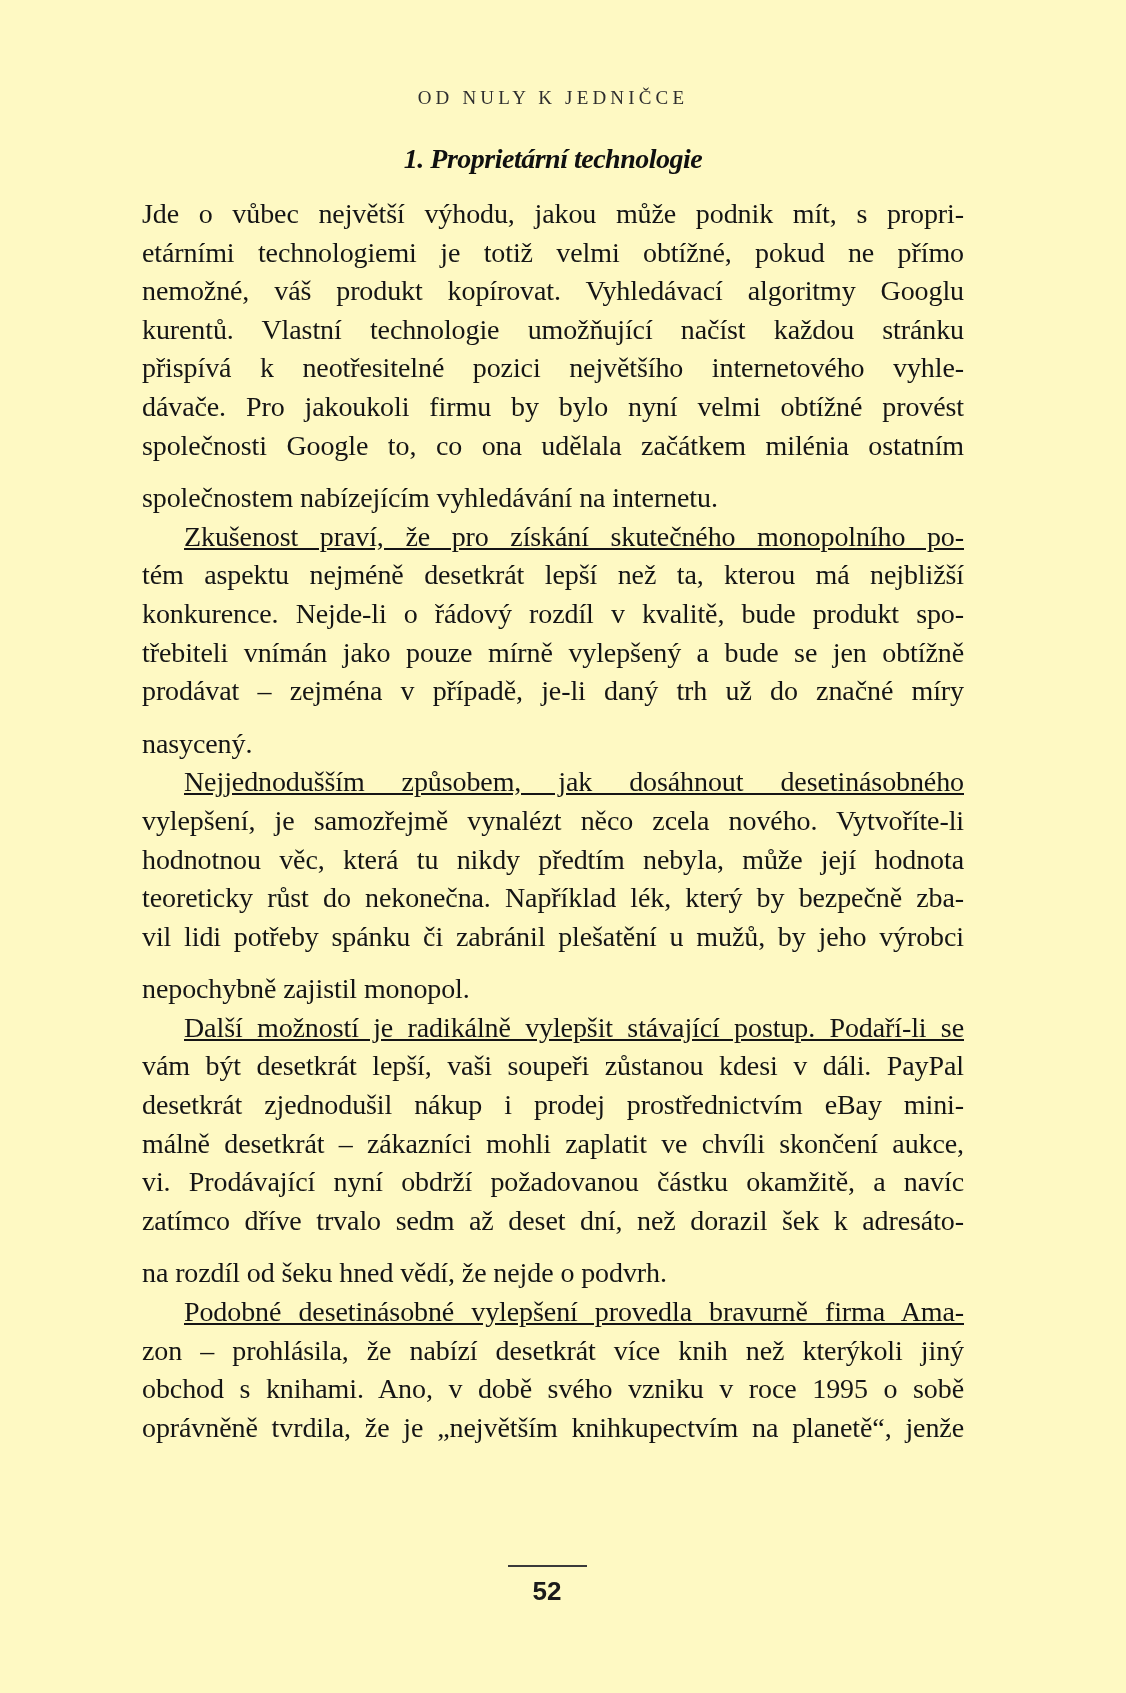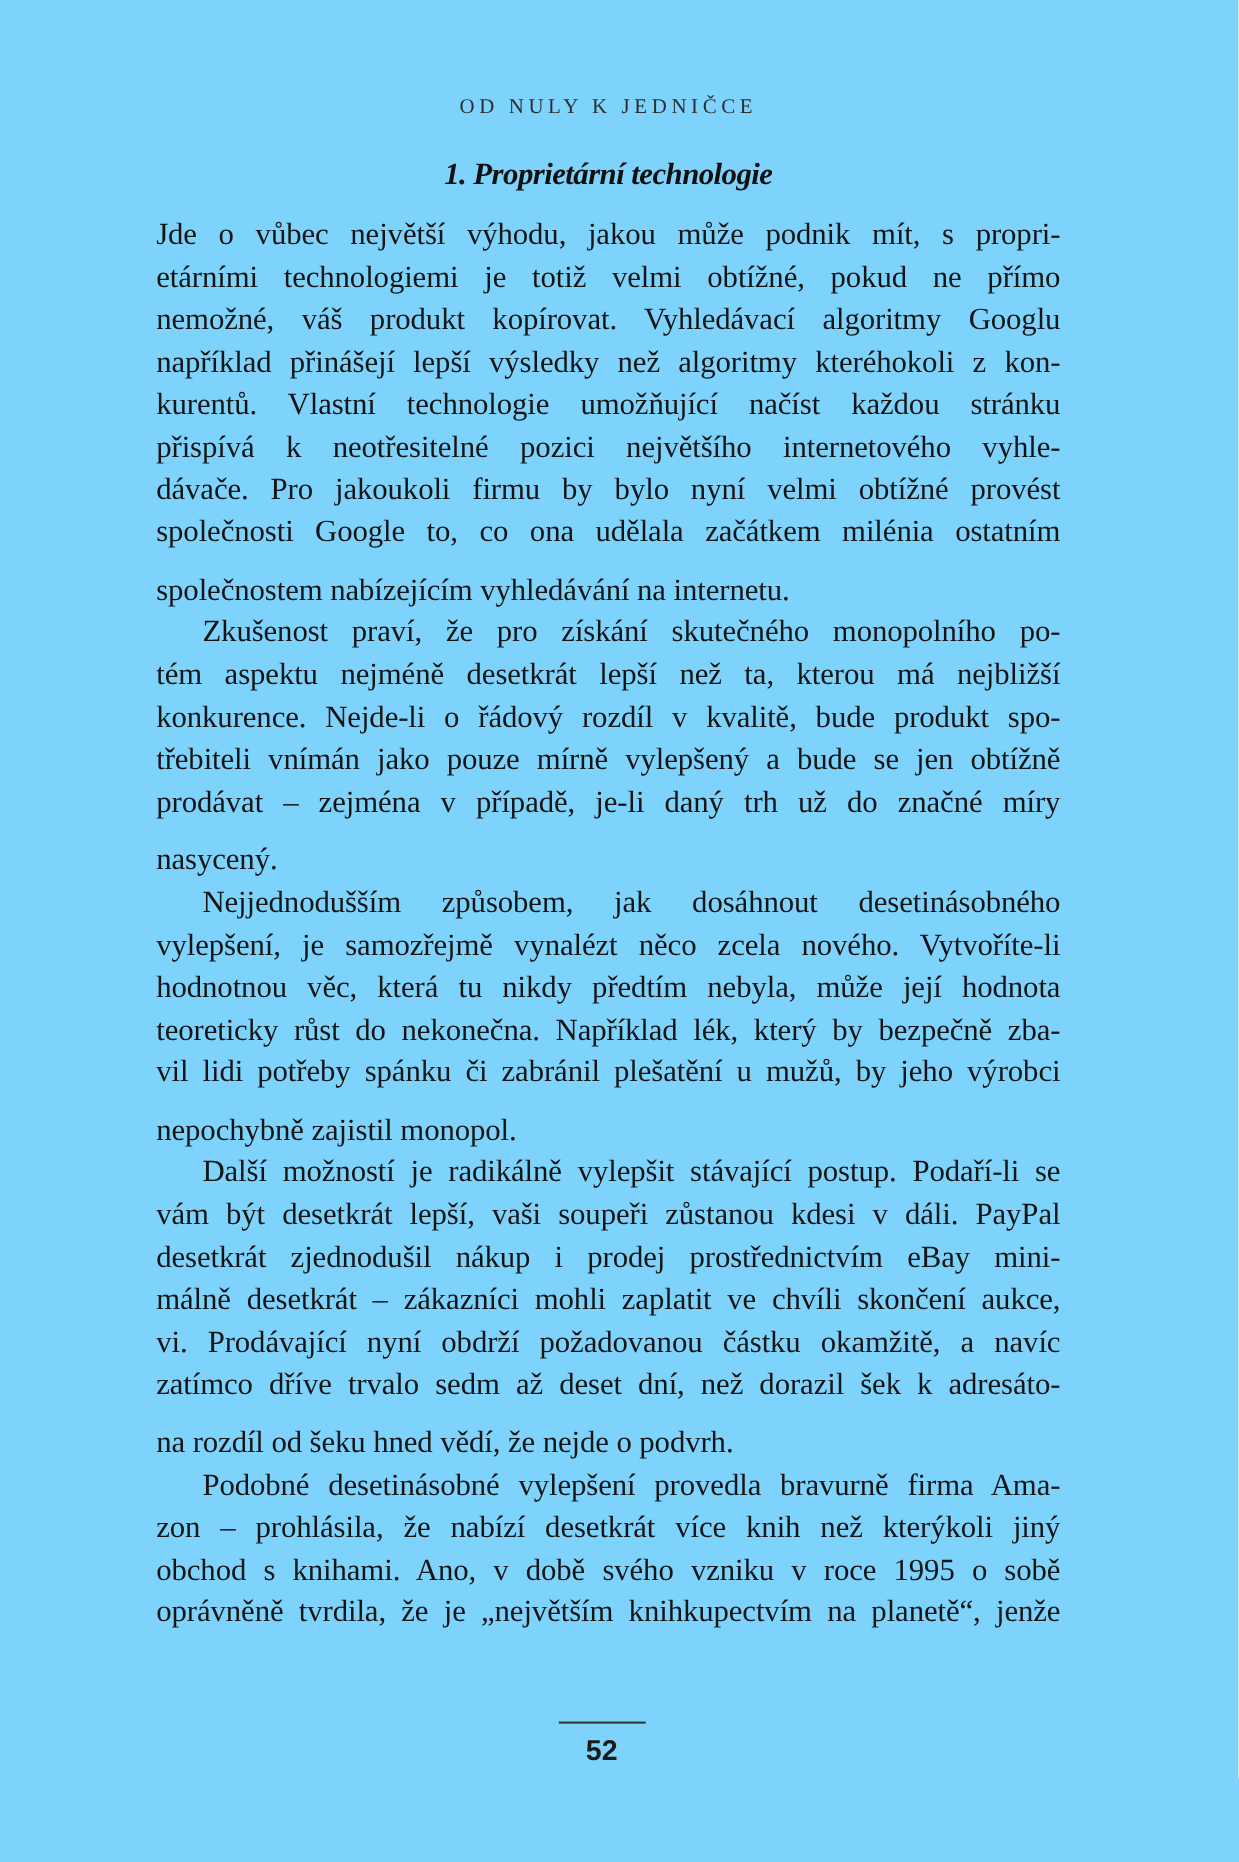--- a/index.html
+++ b/index.html
@@ -1,20 +1,20 @@
 <!DOCTYPE html>
 <html lang="cs"><head>
 <meta charset="utf-8">
 <style>
   html, body { margin: 0; padding: 0; background: #ffffff; }
   .page {
     position: relative;
     width: 1126px;
     height: 1693px;
-    background: #7dd3fc;
+    background: #fef9c3;
     font-family: "Liberation Serif", serif;
     color: #151515;
     overflow: hidden;
   }
   .running-head {
     position: absolute;
     top: 86px; left: 142px; width: 822px;
     text-align: center;
     font-size: 19px;
     line-height: 24px;
@@ -34,21 +34,21 @@
     letter-spacing: -0.5px;
     color: #101010;
   }
   .body-text {
     position: absolute;
     top: 195px; left: 142px; width: 822px;
     font-size: 28px;
     line-height: 38.6px;
   }
   .para { margin: 0; }
-  .para.indented .line:first-child { text-indent: 42px; }
+  .para.indented .line:first-child { text-indent: 42px; text-decoration: underline; }
   .line {
     text-align: justify;
     text-align-last: justify;
     letter-spacing: -0.1px;
   }
   .line.last { text-align-last: left; margin-top: 14px; }
   .footer-rule {
     position: absolute;
     top: 1565px; left: 508px;
     width: 79px; height: 2px;
@@ -70,21 +70,20 @@
 <div class="page">
   <div class="running-head">OD NULY K JEDNIČCE</div>
 
   <h1 class="section-title">1. Proprietární technologie</h1>
 
   <main class="body-text">
       <div class="para">
         <div class="line">Jde o vůbec největší výhodu, jakou může podnik mít, s propri-</div>
         <div class="line">etárními technologiemi je totiž velmi obtížné, pokud ne přímo</div>
         <div class="line">nemožné, váš produkt kopírovat. Vyhledávací algoritmy Googlu</div>
-        <div class="line">například přinášejí lepší výsledky než algoritmy kteréhokoli z kon-</div>
         <div class="line">kurentů. Vlastní technologie umožňující načíst každou stránku</div>
         <div class="line">přispívá k neotřesitelné pozici největšího internetového vyhle-</div>
         <div class="line">dávače. Pro jakoukoli firmu by bylo nyní velmi obtížné provést</div>
         <div class="line">společnosti Google to, co ona udělala začátkem milénia ostatním</div>
         <div class="line last">společnostem nabízejícím vyhledávání na internetu.</div>
       </div>
       <div class="para indented">
         <div class="line">Zkušenost praví, že pro získání skutečného monopolního po-</div>
         <div class="line">tém aspektu nejméně desetkrát lepší než ta, kterou má nejbližší</div>
         <div class="line">konkurence. Nejde-li o řádový rozdíl v kvalitě, bude produkt spo-</div>

